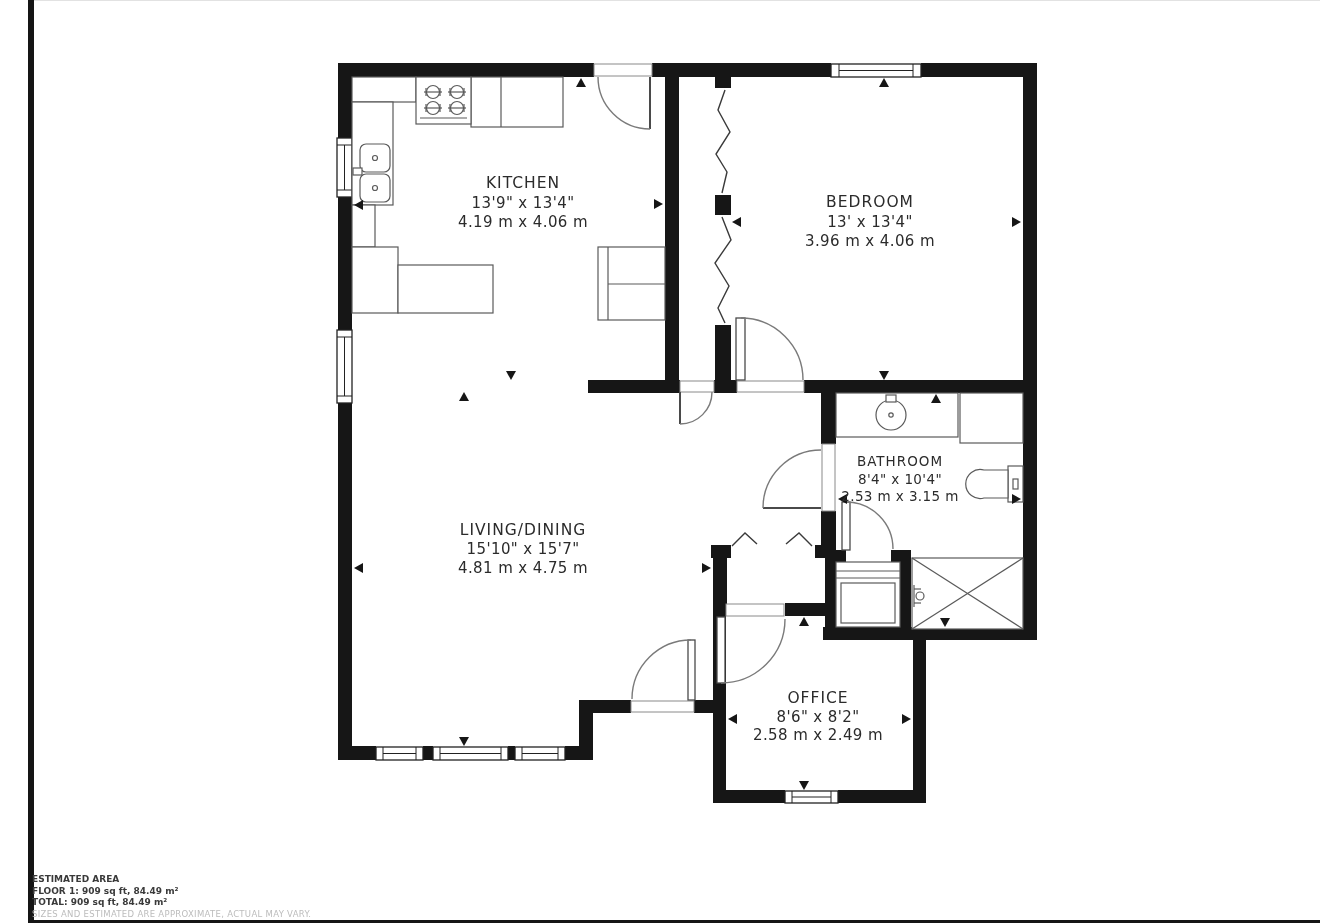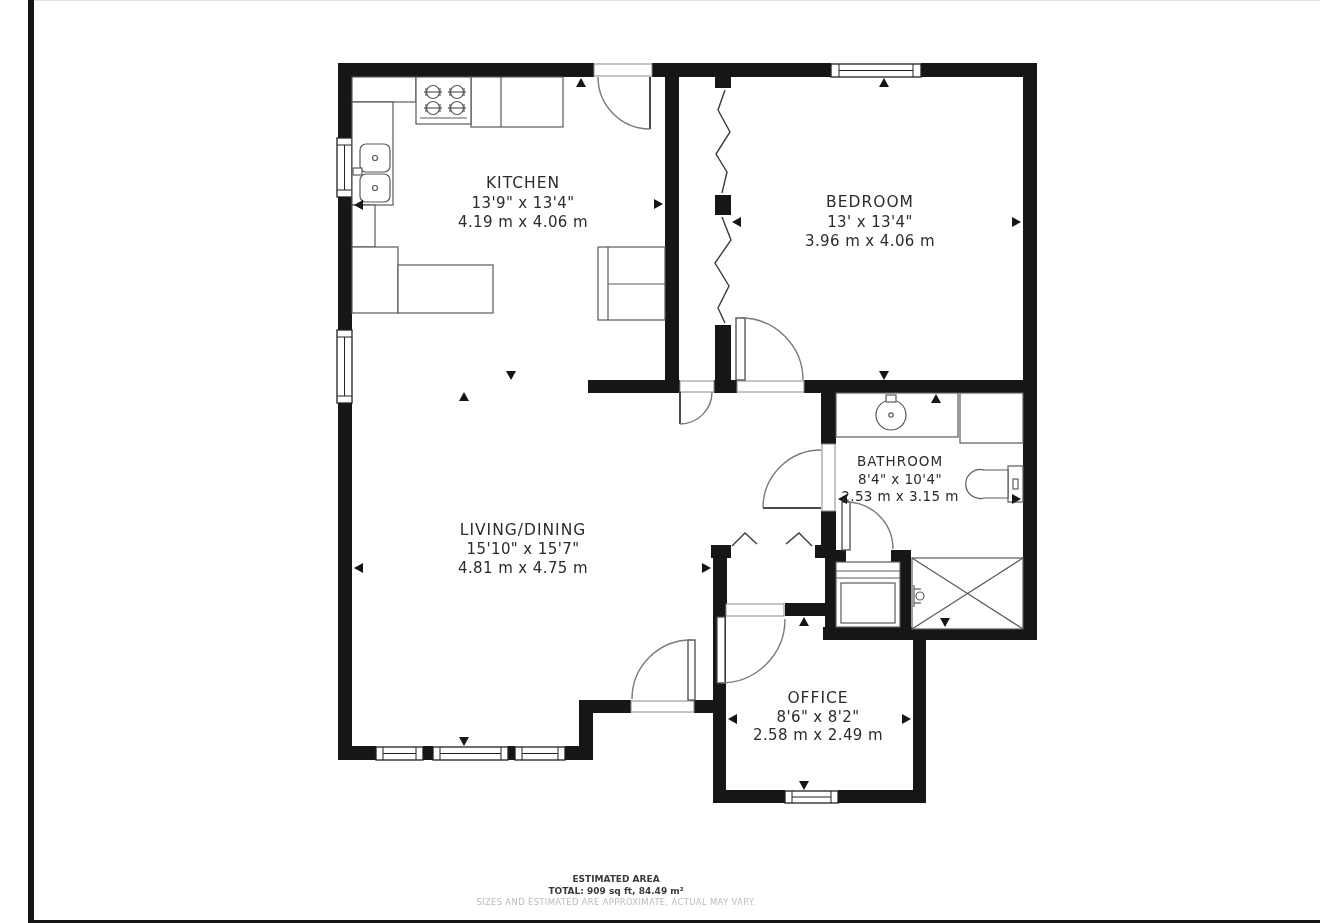--- a/index.html
+++ b/index.html
@@ -17,21 +17,21 @@
   .wall{fill:#161616;stroke:none;}
   .fix{fill:#ffffff;stroke:#5a5a5a;stroke-width:1.2;}
   .fixl{fill:none;stroke:#5a5a5a;stroke-width:1.2;}
   .thr{fill:#ffffff;stroke:#8a8a8a;stroke-width:1;}
   .win{fill:#ffffff;stroke:#222222;stroke-width:1.3;}
   .winl{stroke:#222222;stroke-width:1;fill:none;}
   .arc{fill:none;stroke:#7a7a7a;stroke-width:1.4;}
   .leaf{fill:#ffffff;stroke:#4a4a4a;stroke-width:1.3;}
   .leafline{stroke:#4a4a4a;stroke-width:2;fill:none;}
   .zig{fill:none;stroke:#3a3a3a;stroke-width:1.4;stroke-linejoin:miter;}
-  .footer{position:absolute;left:12px;top:874px;width:1152px;text-align:center;color:#3a3a3a;}
+  .footer{position:absolute;left:4px;top:874px;width:1152px;text-align:left;color:#3a3a3a;}
   .footer div{line-height:11.5px;}
   .f-bold{font-size:9px;font-weight:bold;}
   .f-muted{font-size:8.5px;color:#bcbcbc;letter-spacing:0.3px;}
 </style>
 </head>
 <body>
 
 <div class="page">
   <div class="edge edge-top"></div>
   <div class="edge edge-left"></div>
@@ -307,16 +307,17 @@
       <g>
         <text class="room-name" x="790" y="703">OFFICE</text>
         <text class="room-dim" x="790" y="722">8'6" x 8'2"</text>
         <text class="room-dim" x="790" y="740">2.58 m x 2.49 m</text>
       </g>
     </g>
   </svg>
 
   <div class="footer">
     <div class="f-bold">ESTIMATED AREA</div>
+    <div class="f-bold">FLOOR 1: 909 sq ft, 84.49 m²</div>
     <div class="f-bold">TOTAL: 909 sq ft, 84.49 m²</div>
     <div class="f-muted">SIZES AND ESTIMATED ARE APPROXIMATE, ACTUAL MAY VARY.</div>
   </div>
 </div>
 
 </body></html>

